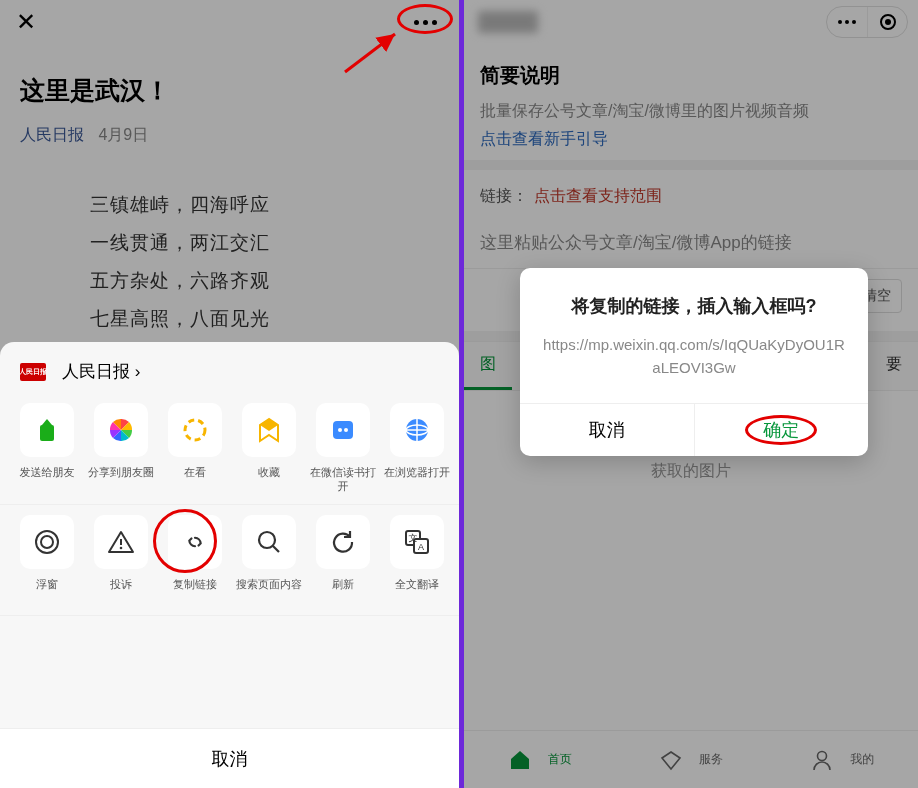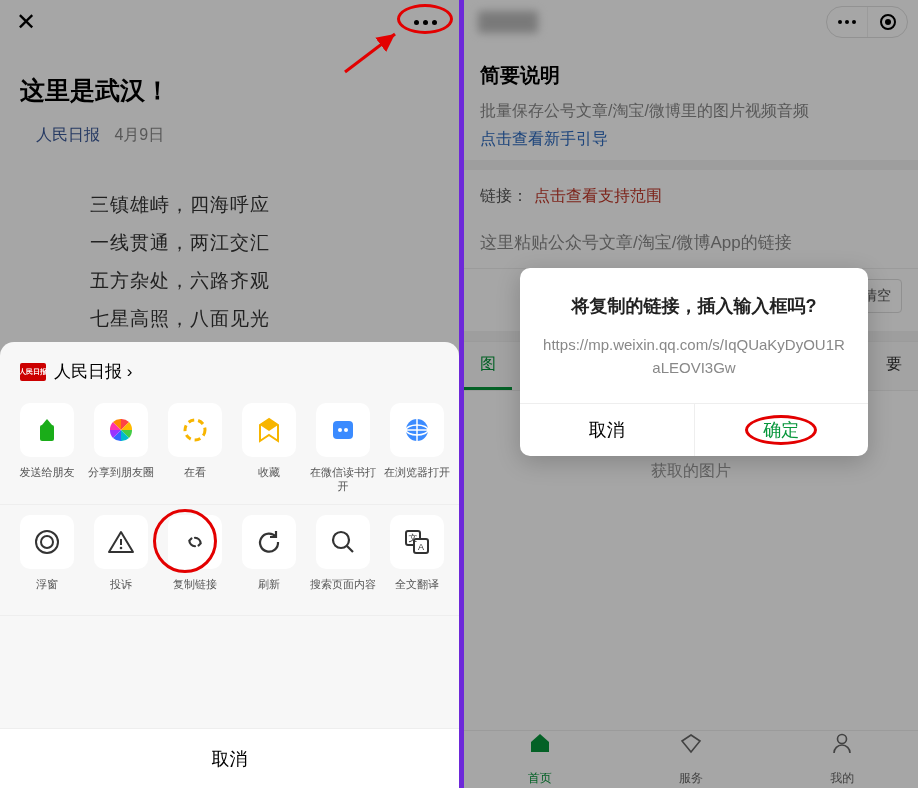--- a/index.html
+++ b/index.html
@@ -12,29 +12,29 @@
 
     .lh-top { height: 44px; display: flex; align-items: center; justify-content: space-between; padding: 0 16px; }
     .close-x { font-size: 24px; font-weight: 300; }
     .more-dots { width: 36px; height: 26px; display: flex; align-items: center; justify-content: center; gap: 4px; }
     .more-dots span { width: 5px; height: 5px; background: #000; border-radius: 50%; }
     .red-ellipse-more { position: absolute; top: 4px; right: 6px; width: 56px; height: 30px; border: 3px solid #e30000; border-radius: 50%; z-index: 2; }
     .red-arrow { position: absolute; top: 28px; right: 50px; z-index: 2; }
 
     .article-head { padding: 30px 20px 0 20px; }
     .article-title { font-size: 25px; font-weight: 600; margin-bottom: 18px; }
-    .article-meta { font-size: 16px; margin-left: 16px; }
+    .article-meta { font-size: 16px; }
     .article-source { color: #3b5998; margin-right: 10px; }
     .article-date { color: #888; }
     .article-body { padding: 40px 20px 0 90px; font-size: 19px; line-height: 2; letter-spacing: 1px; color: #333; }
     .article-body p { white-space: nowrap; }
 
     
     .share-sheet { position: absolute; left: 0; right: 0; bottom: 0; height: 446px; background: #f7f7f7; border-radius: 14px 14px 0 0; z-index: 3; display: flex; flex-direction: column; overflow: hidden; }
-    .share-header { display: flex; align-items: center; gap: 8px; padding: 18px 20px 10px 20px; }
+    .share-header { display: flex; align-items: center; gap: 16px; padding: 18px 20px 10px 20px; }
     .share-src-logo { width: 26px; height: 18px; background: linear-gradient(#c00, #c00); border-radius: 2px; display: flex; align-items: center; justify-content: center; color: #fff; font-size: 7px; font-weight: bold; white-space: nowrap; overflow: hidden; }
     .share-src-name { font-size: 17px; }
     .share-row { display: flex; gap: 0; padding: 10px 2px 10px 10px; border-bottom: 1px solid #eee; overflow: hidden; }
     .share-item { width: 74px; flex: 0 0 74px; display: flex; flex-direction: column; align-items: center; gap: 8px; }
     .share-icon-box { width: 54px; height: 54px; border-radius: 10px; background: #fff; display: flex; align-items: center; justify-content: center; }
     .share-label { font-size: 11px; color: #555; text-align: center; line-height: 1.3; min-height: 28px; }
 
     .share-row2 .share-icon-box { background: #fff; }
     .red-circle-copy { border: 3px solid #e30000; border-radius: 50%; width: 64px; height: 64px; position: absolute; }
     .share-cancel { margin-top: auto; height: 60px; background: #fff; display: flex; align-items: center; justify-content: center; font-size: 18px; border-top: 1px solid #eee; }
@@ -62,21 +62,21 @@
     .clear-btn { border: 1px solid #ddd; padding: 7px 10px; border-radius: 4px; font-size: 14px; color: #555; background: #fff; }
 
     .tabs-row { display: flex; border-bottom: 1px solid #eee; border-top: 1px solid #eee; background: #fafafa; }
     .tab { flex: 0 0 auto; padding: 12px 16px; font-size: 16px; color: #333; }
     .tab.active { color: #07963b; border-bottom: 3px solid #07963b; }
     .tab-spacer { flex: 1; }
 
     .result-area { padding: 70px 0; text-align: center; color: #999; font-size: 16px; }
 
     .bottom-nav { position: absolute; left: 0; right: 0; bottom: 0; height: 58px; border-top: 1px solid #eee; background: #fff; display: flex; }
-    .nav-item { flex: 1; display: flex; flex-direction: column; align-items: center; justify-content: center; gap: 16px; font-size: 12px; color: #666; }
+    .nav-item { flex: 1; display: flex; align-items: center; justify-content: center; gap: 16px; font-size: 12px; color: #666; }
     .nav-item.active { color: #07963b; }
 
     
     .right-dim { position: absolute; inset: 0; background: rgba(0,0,0,0.35); z-index: 1; }
     .dialog { position: absolute; left: 56px; right: 50px; top: 268px; background: #fff; border-radius: 10px; z-index: 2; overflow: hidden; box-shadow: 0 6px 24px rgba(0,0,0,0.2); }
     .dialog-body { padding: 26px 20px 24px 20px; text-align: center; }
     .dialog-title { font-size: 18px; font-weight: 600; color: #222; margin-bottom: 16px; }
     .dialog-url { font-size: 15px; color: #888; line-height: 1.5; word-break: break-all; }
     .dialog-actions { display: flex; border-top: 1px solid #eee; }
     .dialog-btn { flex: 1; height: 52px; display: flex; align-items: center; justify-content: center; font-size: 18px; }
@@ -223,34 +223,34 @@
           <svg width="30" height="30" viewBox="0 0 30 30">
               <path d="M12 18 A6 6 0 0 1 12 10 L15 10 M18 12 A6 6 0 0 1 18 20 L15 20" fill="none" stroke="#333" stroke-width="2.2" stroke-linecap="round" transform="rotate(-45 15 15)"></path>
             </svg>
         </div>
         <div class="share-label">复制链接</div>
       </div>
       <div class="red-circle-copy" style="left:153px; top:4px;"></div>
       <div class="share-item">
         <div class="share-icon-box">
           <svg width="30" height="30" viewBox="0 0 30 30">
+              <circle cx="13" cy="13" r="8" fill="none" stroke="#333" stroke-width="2.2"></circle>
+              <line x1="19" y1="19" x2="25" y2="25" stroke="#333" stroke-width="2.2"></line>
+            </svg>
+        </div>
+        <div class="share-label">搜索页面内容</div>
+      </div>
+      <div class="share-item">
+        <div class="share-icon-box">
+          <svg width="30" height="30" viewBox="0 0 30 30">
               <path d="M22 10 A9 9 0 1 0 24 15" fill="none" stroke="#333" stroke-width="2.2"></path>
               <path d="M22 4 L22 10 L16 10" fill="none" stroke="#333" stroke-width="2.2"></path>
             </svg>
         </div>
         <div class="share-label">刷新</div>
-      </div>
-      <div class="share-item">
-        <div class="share-icon-box">
-          <svg width="30" height="30" viewBox="0 0 30 30">
-              <circle cx="13" cy="13" r="8" fill="none" stroke="#333" stroke-width="2.2"></circle>
-              <line x1="19" y1="19" x2="25" y2="25" stroke="#333" stroke-width="2.2"></line>
-            </svg>
-        </div>
-        <div class="share-label">搜索页面内容</div>
       </div>
       <div class="share-item">
         <div class="share-icon-box">
           <svg width="30" height="30" viewBox="0 0 30 30">
               <rect x="4" y="4" width="14" height="14" rx="2" fill="none" stroke="#333" stroke-width="2"></rect>
               <rect x="12" y="12" width="14" height="14" rx="2" fill="#fff" stroke="#333" stroke-width="2"></rect>
               <text x="11" y="14" font-size="9" text-anchor="middle" fill="#333">文</text>
               <text x="19" y="23" font-size="9" text-anchor="middle" fill="#333">A</text>
             </svg>
         </div>

